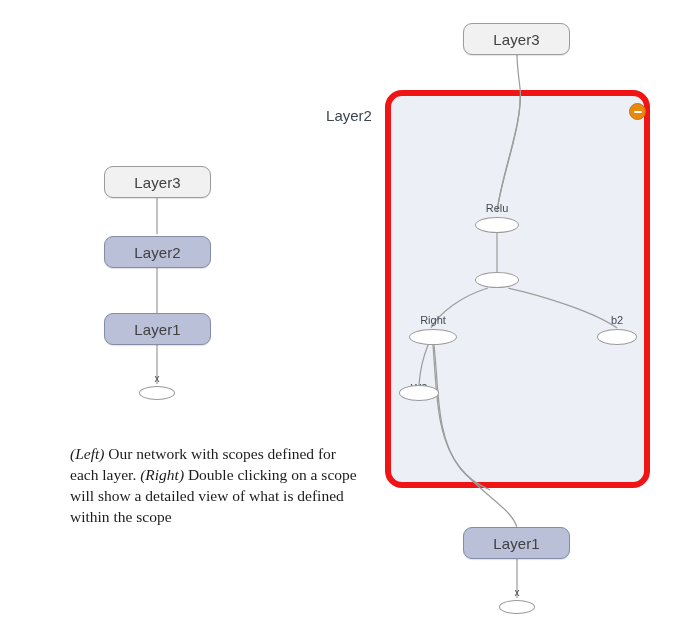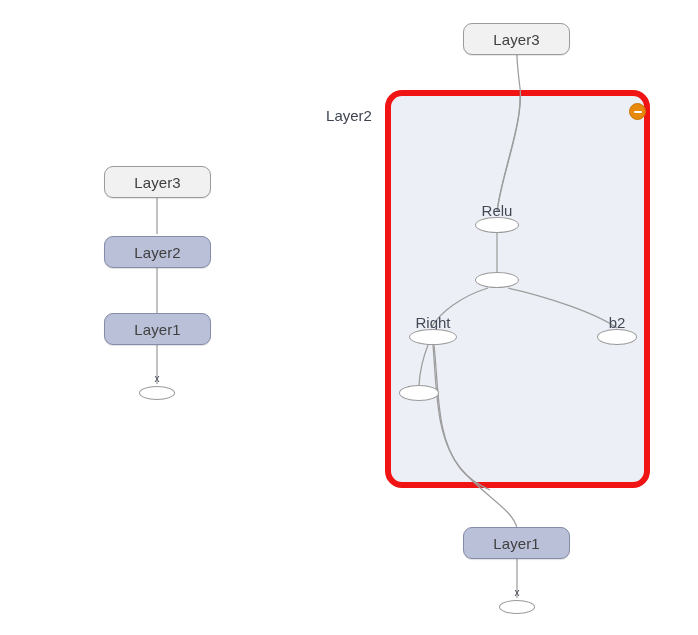--- a/index.html
+++ b/index.html
@@ -57,21 +57,21 @@
     left: 0; top: 0;
     box-sizing: border-box;
     background: #ffffff;
     border: 1.2px solid #9a9a9a;
     border-radius: 50%;
   }
   .op-label {
     position: absolute;
     left: 50%;
     transform: translateX(-50%);
-    font-size: 15px;
+    font-size: 11px;
     color: #434a56;
     white-space: nowrap;
     text-align: center;
     line-height: 1;
   }
   .op-label.tiny { font-size: 10px; }
 
   
   #scope-layer2 {
     position: absolute;
@@ -229,14 +229,17 @@
   <div class="op-node" style="left:597px; top:315px; width:40px; height:30px;">
     <span class="op-label" style="top:0px;text-align:right;">b2</span>
     <span class="op-ellipse" style="top:14px; width:40px; height:16px;"></span>
   </div>
 
   <div class="op-node" style="left:399px; top:371px; width:40px; height:30px;">
     <span class="op-label" style="top:12px;text-decoration:underline;">W2</span>
     <span class="op-ellipse" style="top:14px; width:40px; height:16px;"></span>
   </div>
 
+  <div id="caption">
+    <i>(Left)</i><span> Our network with scopes defined for each layer. </span><i>(Right)</i><span> Double clicking on  a scope will show a detailed view of what is defined within the scope</span>
+  </div>
 
 </div>
 
 </body></html>

